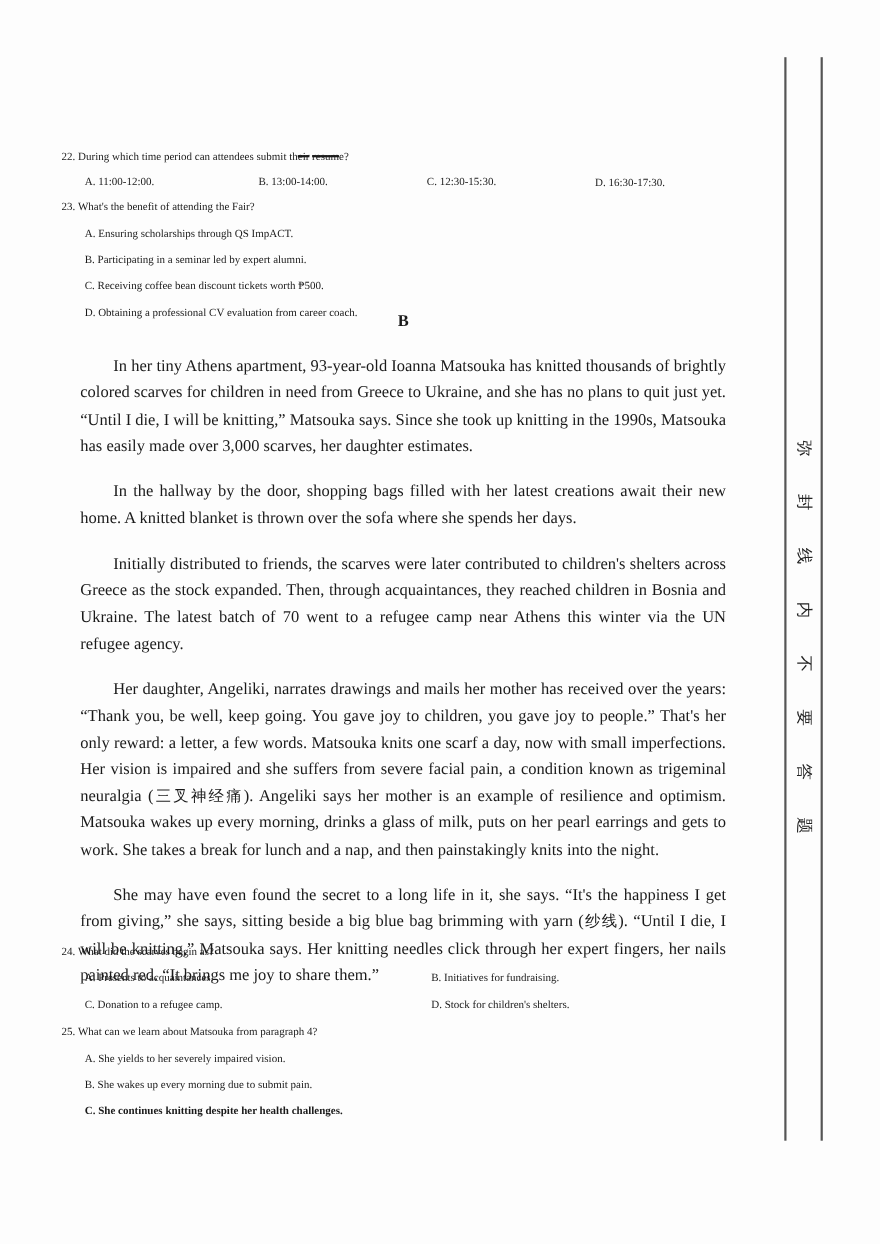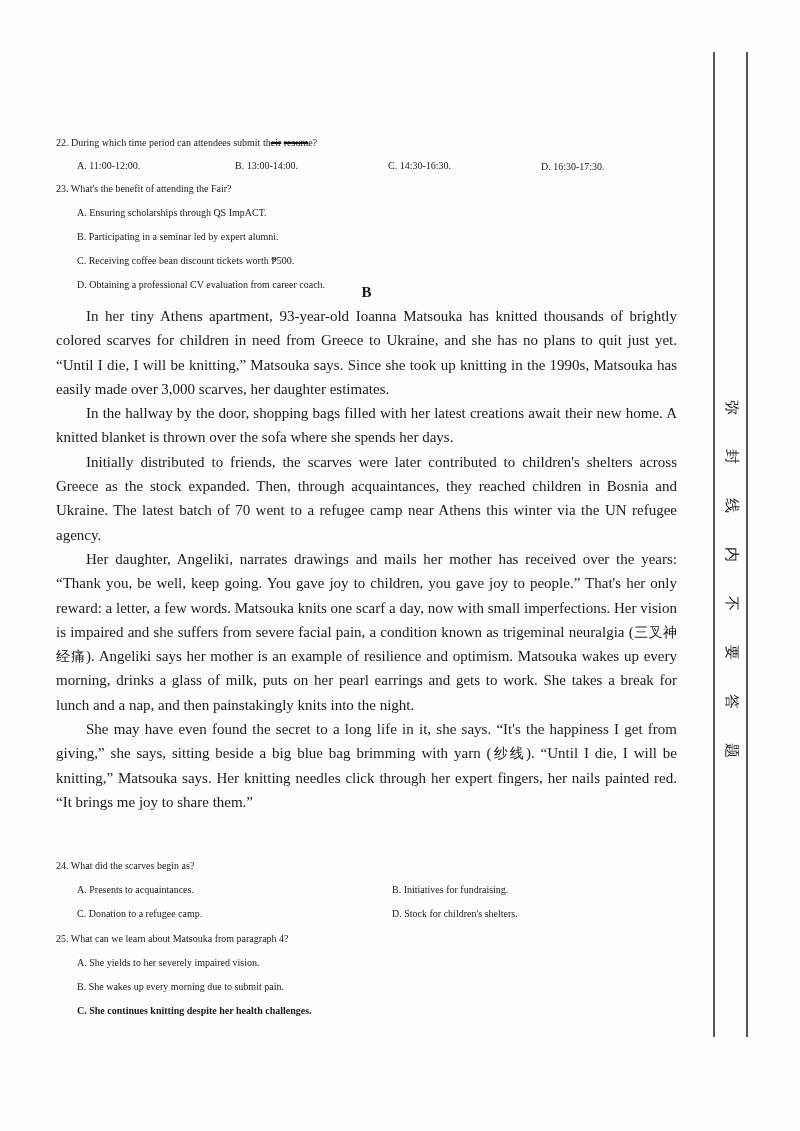--- a/index.html
+++ b/index.html
@@ -1,21 +1,21 @@
 <!DOCTYPE html>
 <html><head>
 <meta charset="utf-8">
 <style>
   html, body { margin: 0; padding: 0; background: #ffffff; }
   body { width: 800px; height: 1131px; position: relative; overflow: hidden;
          font-family: "Liberation Serif", "DejaVu Serif", serif; color: #1a1a1a; }
   .page { position: absolute; left: 0; top: 0; width: 800px; height: 1131px; background: #fdfdfd; }
   .line { position: absolute; font-size: 10px; line-height: 20px; white-space: nowrap; margin-top: 16px; }
   .just { position: absolute; left: 56px; width: 621px; font-size: 15px; line-height: 24.3px; text-align: justify; }
-  .just .p { text-indent: 30px; margin: 0; }
+  .just .p { text-indent: 30px; margin: 17px; }
   .strike { text-decoration: line-through; text-decoration-thickness: 1.5px; }
   .ul { text-underline-offset: 2px; }
   .heading-b { position: absolute; left: 0; width: 733px; top: 282px; text-align: center;
                font-weight: bold; font-size: 15px; line-height: 20px; }
   .margin-line { position: absolute; top: 52px; height: 985px; width: 1.5px; background: #555; }
   .seal { position: absolute; left: 718px; width: 26px; text-align: center; font-size: 15px;
           font-family: "DejaVu Sans", sans-serif; color: #222; }
   .seal span { display: block; transform: rotate(90deg); }
   .cjk { font-family: "DejaVu Sans", sans-serif; font-size: 14px; }
 </style>
@@ -23,21 +23,21 @@
 <body>
 
 <div class="page">
 
   <div class="line" style="left:56px; top:117px;">
     <span>22.</span>
     <span><span>During which time period can attendees submit th</span><span class="strike">eir</span><span> </span><span class="strike">resum</span><span>e?</span></span>
   </div>
   <div class="line" style="left:77px; top:140px;"><span>A.</span> <span>11:00-12:00.</span></div>
   <div class="line" style="left:235px; top:140px;"><span>B.</span> <span>13:00-14:00.</span></div>
-  <div class="line" style="left:388px; top:140px;"><span>C.</span> <span>14:30-16:30.</span></div>
+  <div class="line" style="left:388px; top:140px;"><span>C.</span> <span>12:30-15:30.</span></div>
   <div class="line" style="left:541px; top:141px;"><span>D.</span> <span>16:30-17:30.</span></div>
 
   <div class="line" style="left:56px; top:163px;">
     <span>23.</span>
     <span>What's the benefit of attending the Fair?</span>
   </div>
   <div class="line" style="left:77px; top:211px;"><span>B.</span> <span>Participating in a seminar led by expert alumni.</span></div>
   <div class="line" style="left:77px; top:187px;"><span>A.</span> <span>Ensuring scholarships through QS ImpACT.</span></div>
   <div class="line" style="left:77px; top:235px;"><span>C.</span> <span>Receiving coffee bean discount tickets worth ₱500.</span></div>
   <div class="line" style="left:77px; top:259px;"><span>D.</span> <span>Obtaining a professional CV evaluation from career coach.</span></div>

